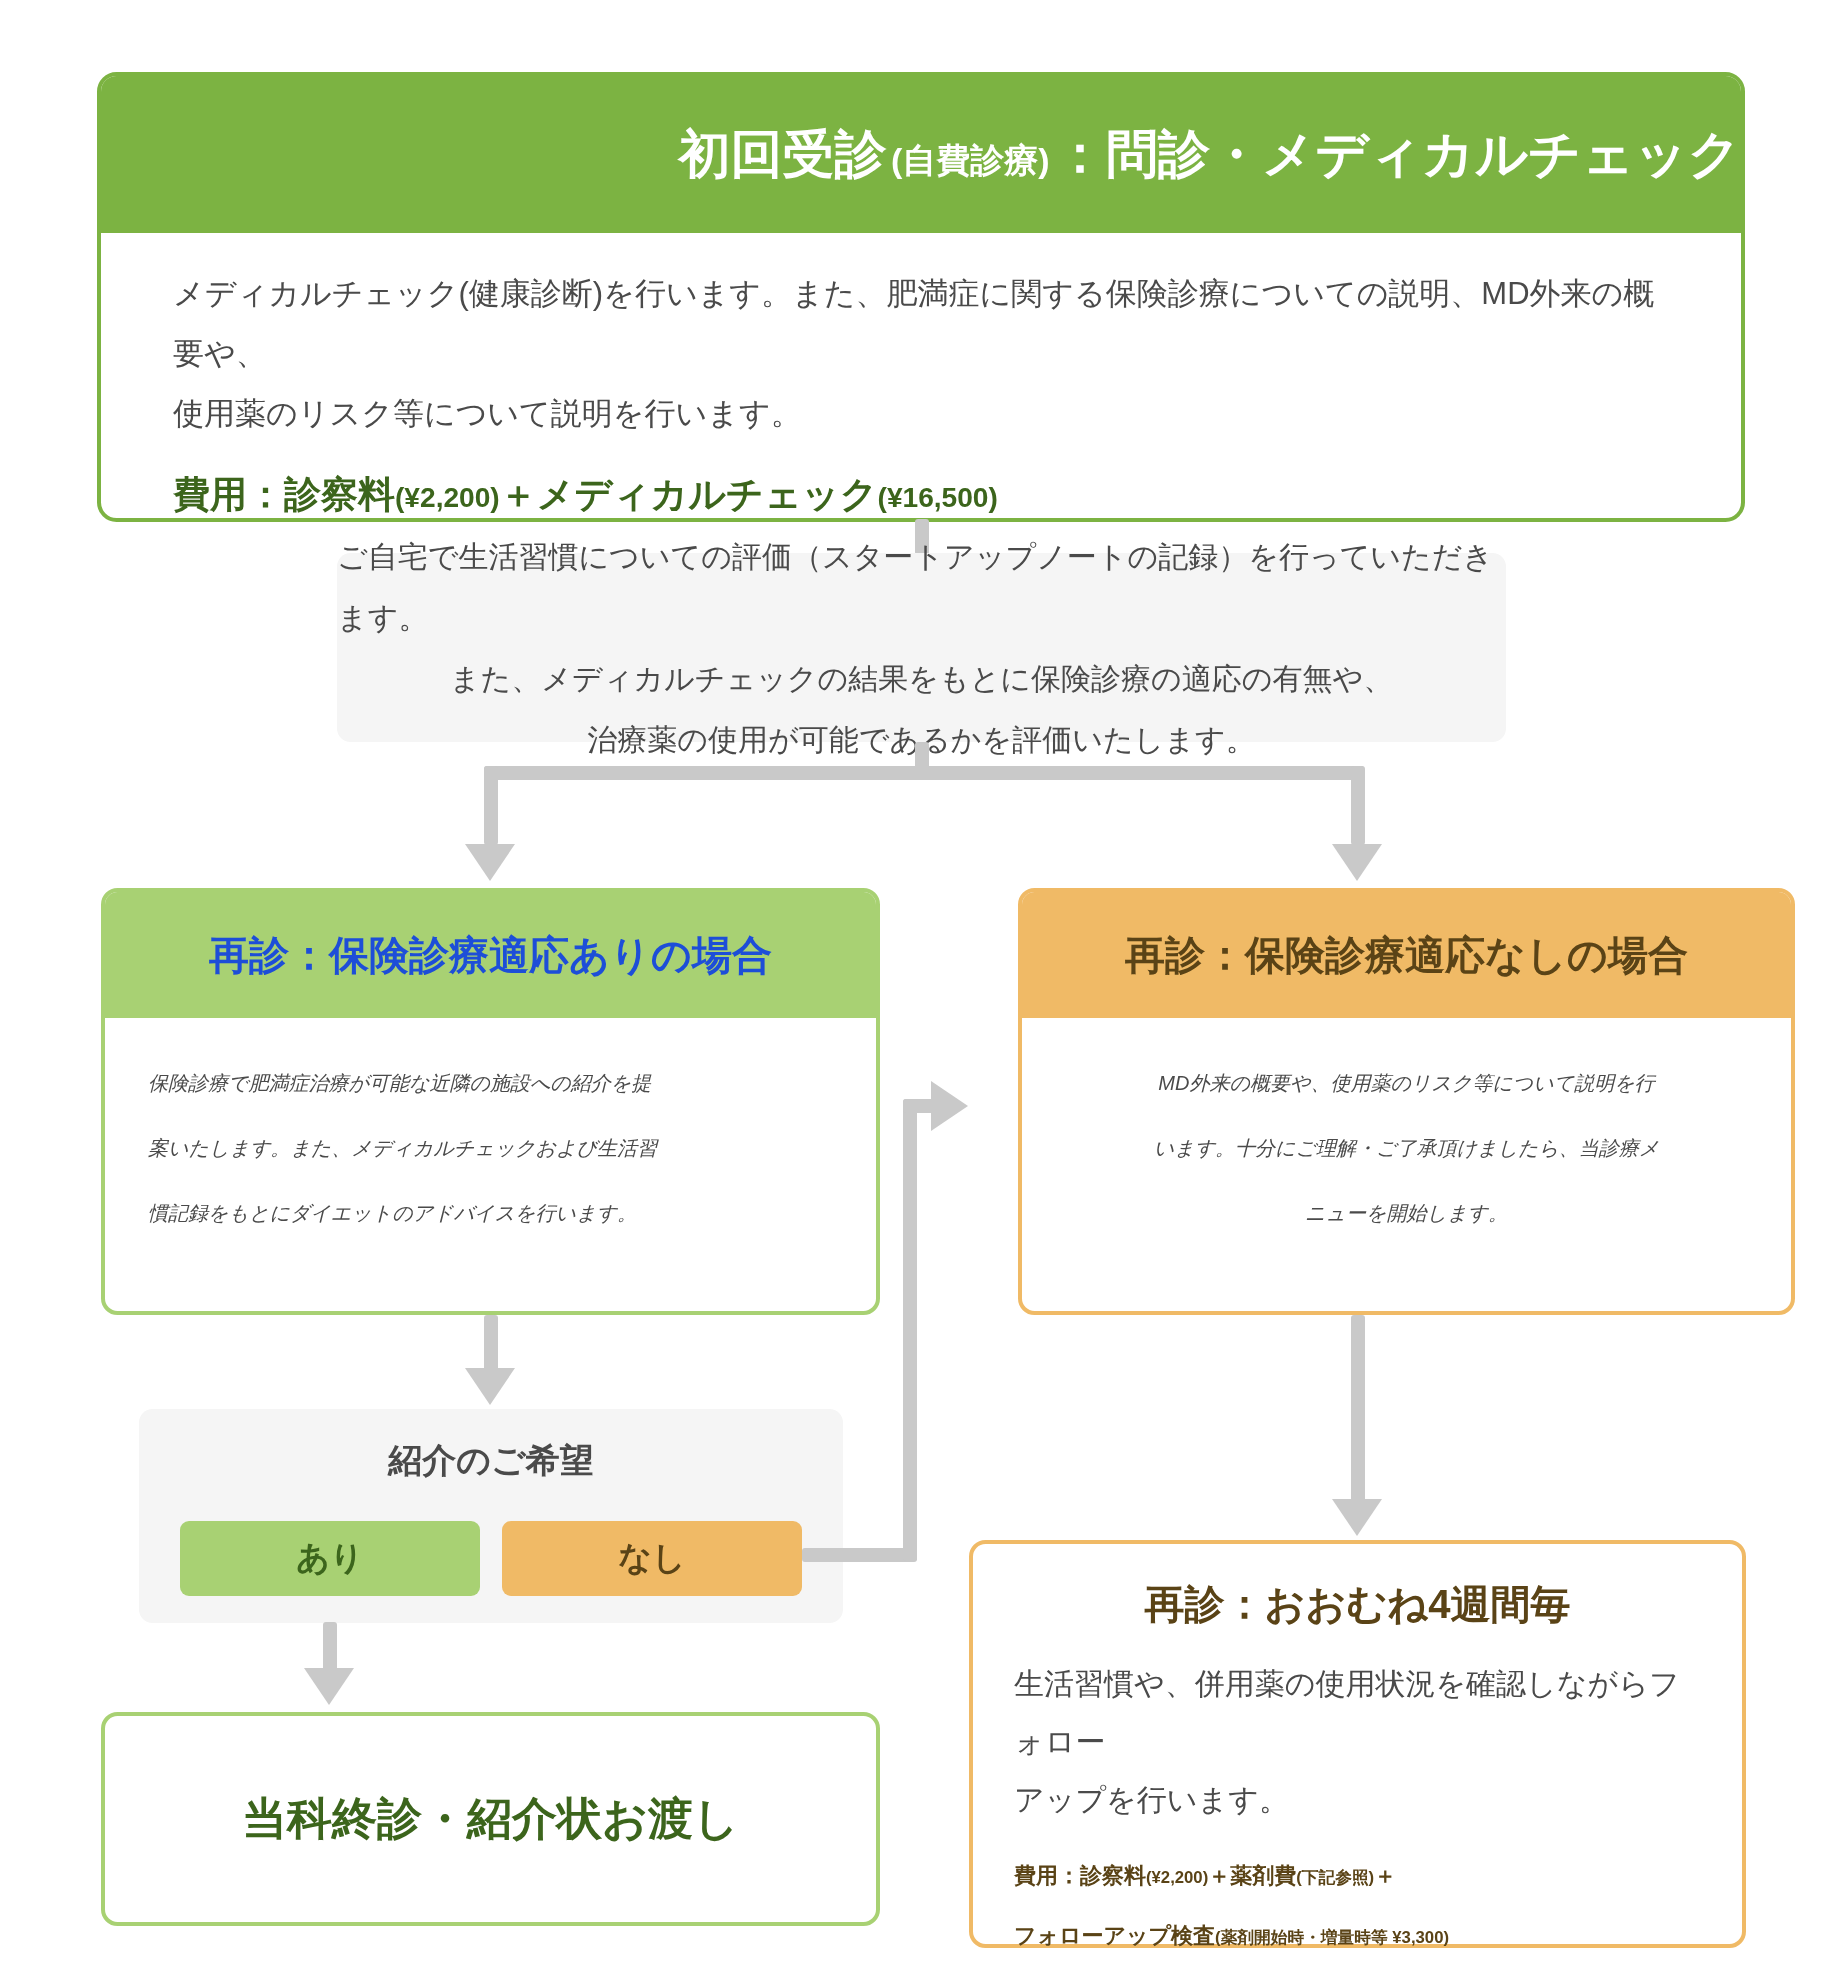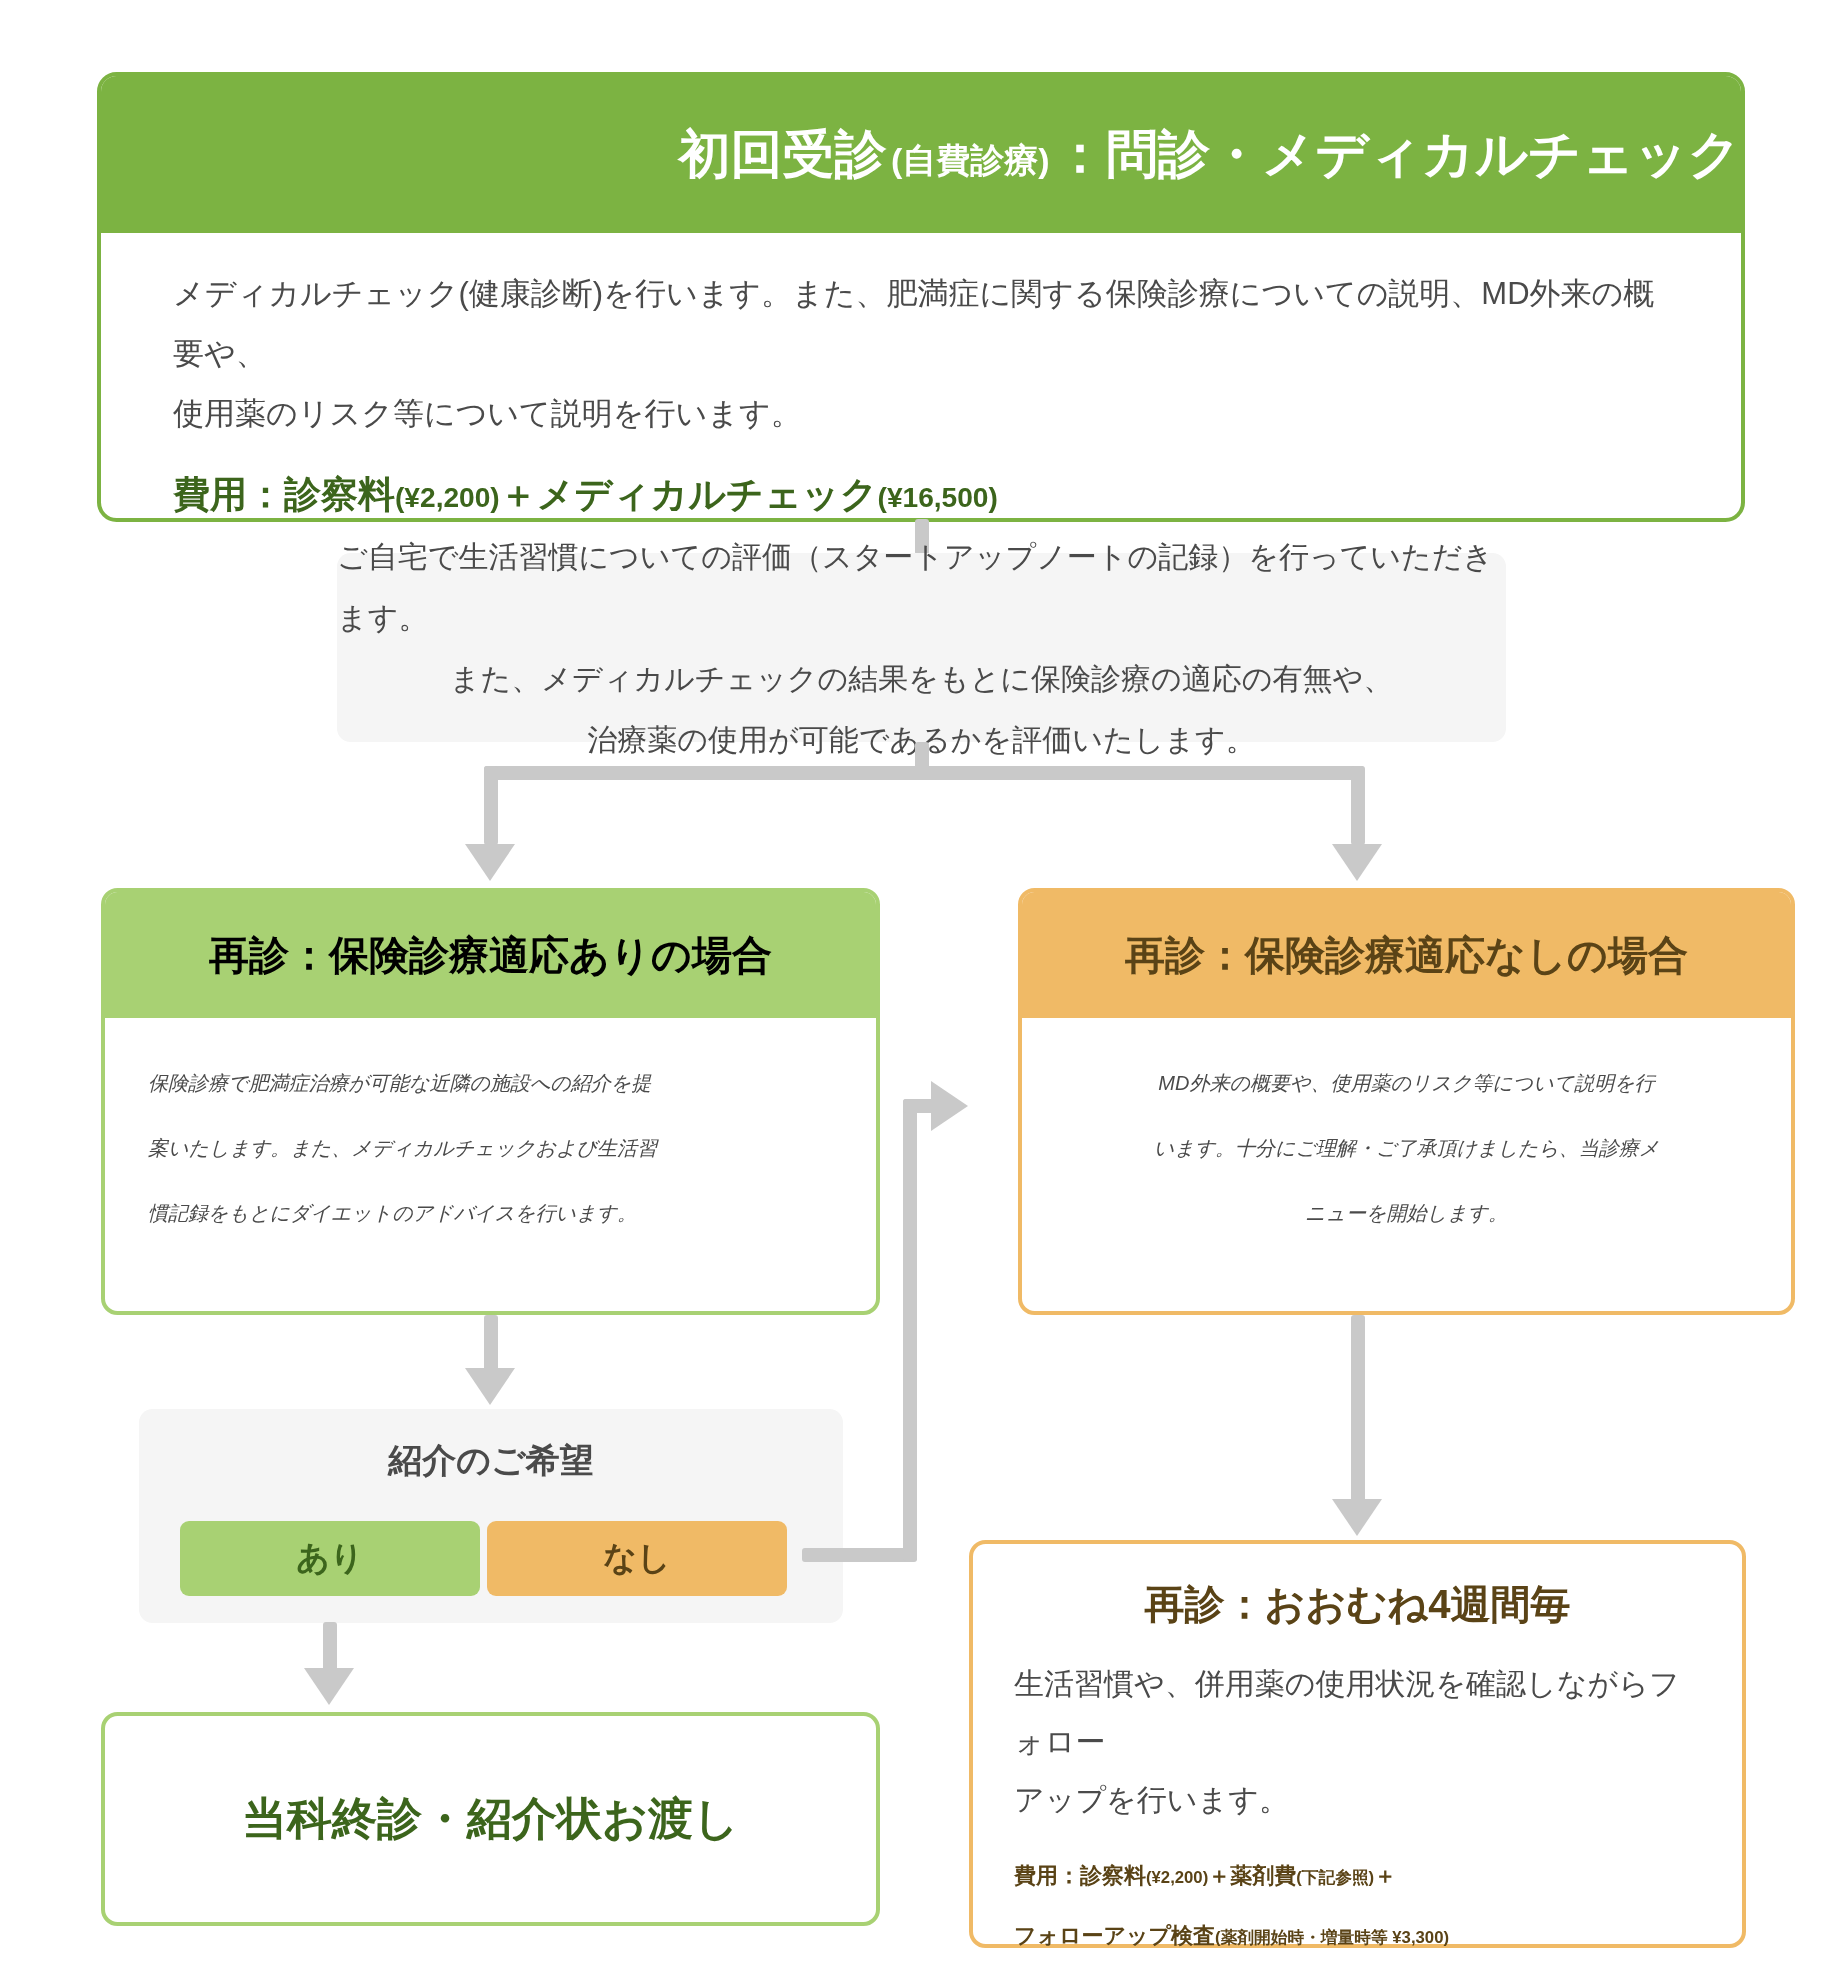--- a/index.html
+++ b/index.html
@@ -31,36 +31,36 @@
     position:absolute; left:337px; top:553px; width:1169px; height:189px;
     background:#f5f5f5; border-radius:13.5px;
     display:flex; flex-direction:column; align-items:center; justify-content:center;
   }
   .note-line { font-size:30px; line-height:61px; color:#4a4a4a; }
 
   .branch { position:absolute; top:888px; height:427px; background:#ffffff; border-radius:16.5px; overflow:hidden; }
   .left-branch  { left:101px;  width:779px; border:4.5px solid #a8d173; }
   .right-branch { left:1018px; width:777px; border:4.5px solid #f0ba66;text-align:center; }
   .branch-header { height:126px; display:flex; align-items:center; justify-content:center; font-size:40px; font-weight:bold; }
-  .left-branch  .branch-header { background:#a8d173; color:#000000; }
+  .left-branch  .branch-header { background:#a8d173; color:#1d4ed8; }
   .right-branch .branch-header { background:#f0ba66; color:#5a4316; }
   .branch-body { padding:33px 43px 0; }
   .branch-body .body-line { font-size:20px; line-height:65px;font-style:italic; }
 
   .referral {
     position:absolute; left:139px; top:1409px; width:704px; height:214px;
     background:#f5f5f5; border-radius:13.5px;
   }
   .referral-title { text-align:center; padding-top:28.5px; font-size:34px; font-weight:bold; color:#4a4a4a; }
   .pill {
     position:absolute; top:112px; width:300px; height:75px; border-radius:9px;
     display:flex; align-items:center; justify-content:center; font-size:33px; font-weight:bold;
   }
   .pill-yes { left:41px;  background:#a8d173; color:#3c651c; }
-  .pill-no  { left:348px; background:#f0ba66; color:#5a4316; }
+  .pill-no  { left:363px; background:#f0ba66; color:#5a4316; }
 
   .final-left {
     position:absolute; left:101px; top:1712px; width:779px; height:214px;
     background:#ffffff; border:4.5px solid #a8d173; border-radius:16.5px;
     display:flex; align-items:center; justify-content:center;
     font-size:45px; font-weight:bold; color:#3c651c;
   }
 
   .followup {
     position:absolute; left:969px; top:1540px; width:777px; height:408px;

